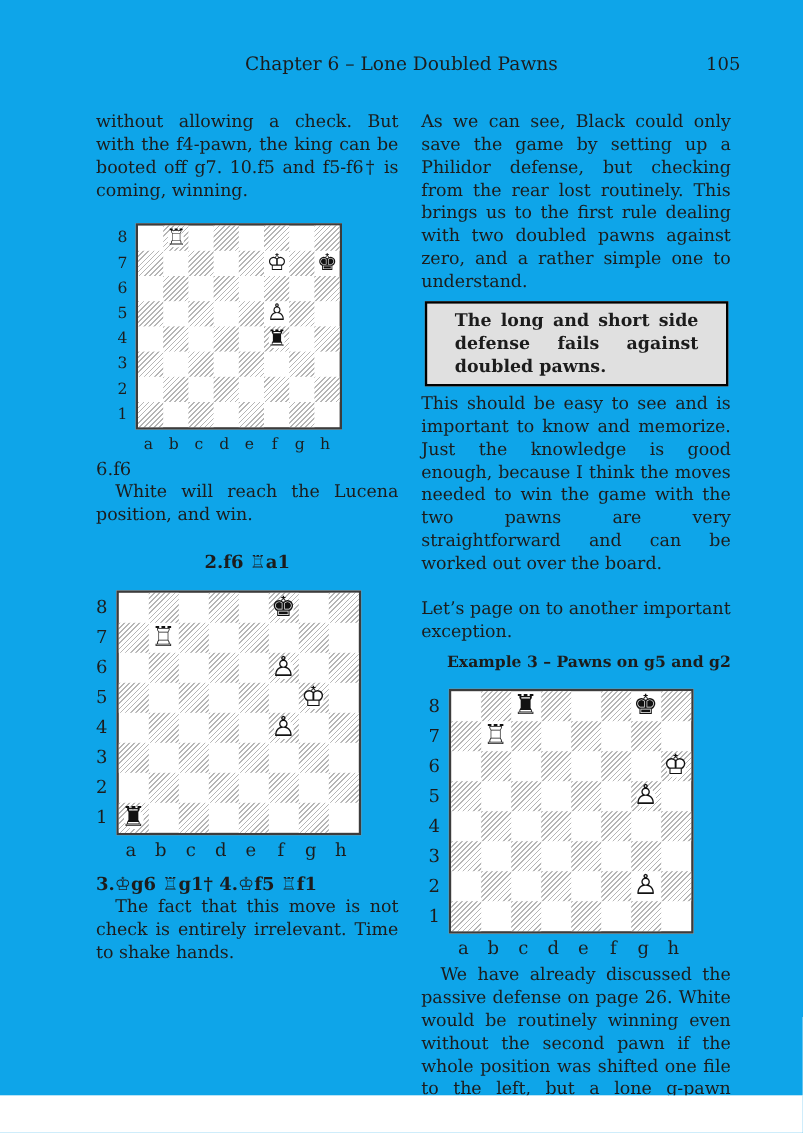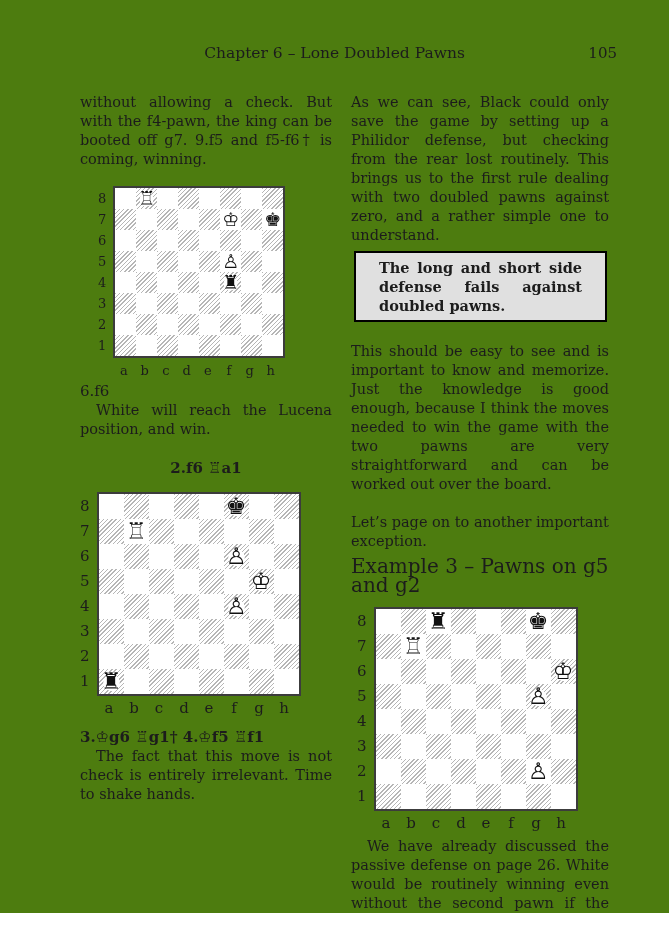--- a/index.html
+++ b/index.html
@@ -1,21 +1,21 @@
 <!DOCTYPE html>
 <html><head>
 <meta charset="utf-8">
 <style>
   * { margin: 0; padding: 0; box-sizing: border-box; }
   html, body { background: #ffffff; }
   .page {
     position: relative;
     width: 669px;
     height: 913px;
-    background: #4d7c0f;
+    background: #0ea5e9;
     color: #1c1c1c;
     font-family: "DejaVu Serif", "DejaVu Sans", serif;
     font-size: 14.5px;
     line-height: 19px;
     overflow: hidden;
   }
   
   .header {
     position: relative;
     padding-top: 44px;
@@ -36,40 +36,40 @@
   }
   .col { flex: 1; }
   .col.left  { width: 252px; flex: 0 0 252px; }
   .col.right { width: 258px; flex: 0 0 258px; }
   p.just { text-align: justify; }
   p.indent { text-indent: 16px; }
   .movetext { font-size: 15px; }
   .movetext.bold { font-weight: bold; }
   .mt-move2 { margin-top: 20px; text-align: center; }
   .mt-move3 { margin-top: 10px; }
-  .mt-para2r { margin-top: 20px; }
+  .mt-para2r { margin-top: 6px; }
   .mt-para3r { margin-top: 19px; }
   .mt-para3l { margin-top: 4px; }
   .mt-para4l { margin-top: 0px; }
   .mt-para4r { margin-top: 4px; }
   
   .rule-box {
     margin: 6px 2px 0 3px;
     background: #e0e0e0;
     border: 2px solid #000;
     padding: 5px 23px;
     font-weight: bold;
     text-align: justify;
   }
   
   .example-heading {
     margin-top: 6px;
-    text-align: left;
-    font-weight: normal;
-    font-size: 20px;
+    text-align: right;
+    font-weight: bold;
+    font-size: 13px;
   }
   
   .diagram {
     display: grid;
     grid-template-columns: auto auto;
     grid-template-rows: auto auto;
     width: max-content;
   }
   .diagram.d1 { --s: 21px; --pf: 19px; --lf: 13px; margin: 17px 0 2px 18px; }
   .diagram.d2 { --s: 25px; --pf: 23px; --lf: 15px; margin: 14px 0 0 0; }
@@ -116,21 +116,21 @@
 <div class="page">
 
   <div class="header">
     <span class="chapter-title">Chapter 6 – Lone Doubled Pawns</span>
     <span class="page-number">105</span>
   </div>
 
   <div class="columns">
 
     <div class="col left">
-      <p class="just">without allowing a check. But with the f4-pawn, the king can be booted off g7. 9.f5 and f5-f6† is coming, winning.</p>
+      <p class="just">without allowing a check. But with the f4-pawn, the king can be booted off g7. 10.f5 and f5-f6† is coming, winning.</p>
 
       <div class="diagram d1">
           <div class="ranks-col">
             <span class="rank-label">8</span>
             <span class="rank-label">7</span>
             <span class="rank-label">6</span>
             <span class="rank-label">5</span>
             <span class="rank-label">4</span>
             <span class="rank-label">3</span>
             <span class="rank-label">2</span>

